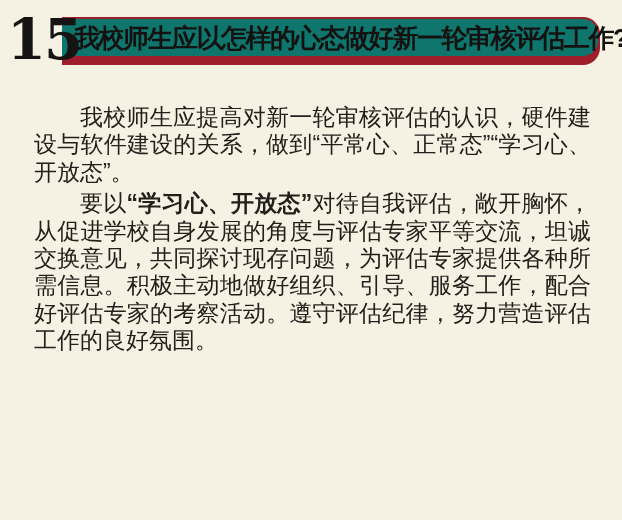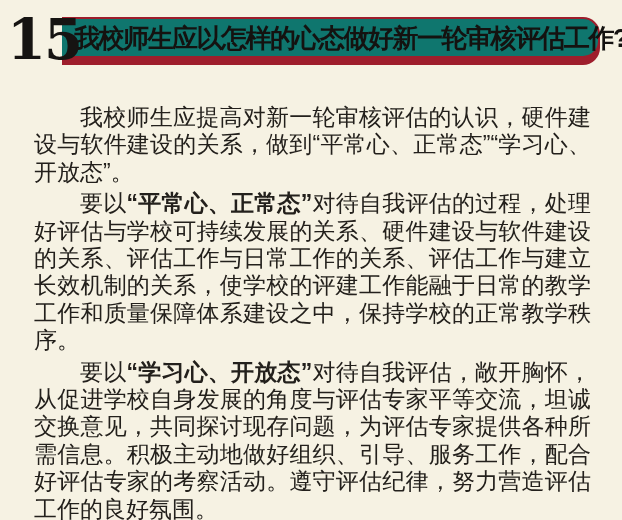--- a/index.html
+++ b/index.html
@@ -84,17 +84,16 @@
 <div class="page">
 
   <div class="page-number">15</div>
 
   <div class="title-banner">
     <span class="title-text">我校师生应以怎样的心态做好新一轮审核评估工作?</span>
   </div>
 
   <div class="content">
       <p><span>我校师生应提高对新一轮审核评估的认识，硬件建设与软件建设的关系，做到“平常心、正常态”“学习心、开放态”。</span></p>
-      <p><span>要以</span><span class="bold">“平常心、正常态”</span><span>对待自我评估的过程，处理好评估与学校可持续发展的关系、硬件建设与软件建设的关系、评估工作与日常工作的关系、评估工作与建立长效机制的关系，使学校的评建工作能融于日常的教学工作和质量保障体系建设之中，保持学校的正常教学秩序。</span></p>
       <p><span>要以</span><span class="bold">“学习心、开放态”</span><span>对待自我评估，敞开胸怀，从促进学校自身发展的角度与评估专家平等交流，坦诚交换意见，共同探讨现存问题，为评估专家提供各种所需信息。积极主动地做好组织、引导、服务工作，配合好评估专家的考察活动。遵守评估纪律，努力营造评估工作的良好氛围。</span></p>
     </div>
 
 </div>
 
 </body></html>

